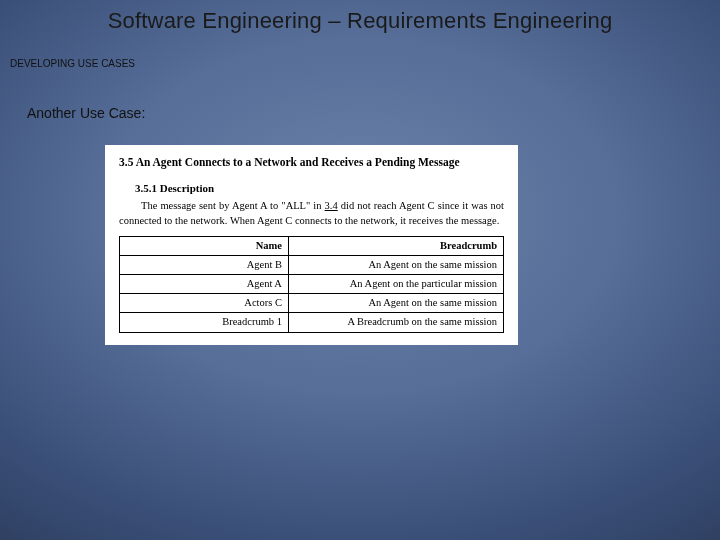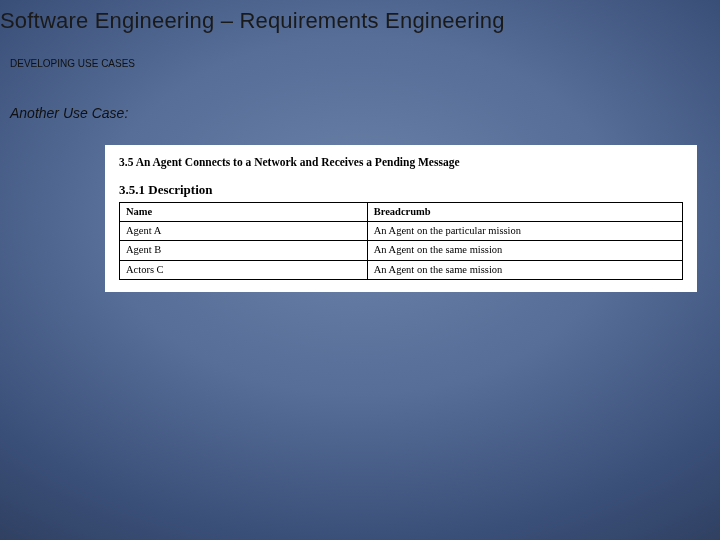--- a/index.html
+++ b/index.html
@@ -15,83 +15,84 @@
     height: 540px;
     background: radial-gradient(ellipse 120% 110% at 50% 40%, #6c82a8 0%, #566e98 30%, #3a4f78 55%, #283653 78%, #1a2239 100%);
     position: relative;
     box-sizing: border-box;
   }
   .title {
     position: absolute;
     top: 8px;
     left: 0;
     width: 100%;
+    text-align: center;
     font-family: Arial, Helvetica, sans-serif;
     font-size: 22px;
     color: #1a1a1a;
     letter-spacing: 0.2px;
   }
   .section-heading {
     position: absolute;
     top: 58px;
     left: 10px;
     font-size: 10px;
     color: #111;
   }
   .subheading {
     position: absolute;
     top: 105px;
-    left: 10px;
+    left: 27px;
     font-size: 14px;
     color: #111;
-    font-style: italic;
   }
   .doc-panel {
     position: absolute;
     top: 145px;
     left: 105px;
-    width: 592px;
+    width: 413px;
     background: #fff;
     box-sizing: border-box;
     padding: 10px 14px 12px 14px;
     font-family: "Times New Roman", Times, serif;
     color: #000;
     font-size: 11px;
     line-height: 1.35;
   }
   .doc-title {
     font-weight: bold;
     font-size: 11.5px;
     margin-bottom: 10px;
   }
   .doc-h {
     font-weight: bold;
-    font-size: 13px;
+    font-size: 11px;
     margin-top: 6px;
     margin-bottom: 4px;
+    margin-left: 16px;
   }
   .doc-body {
     font-size: 10.5px;
     text-indent: 22px;
     margin-bottom: 8px;
     text-align: justify;
   }
   .doc-body .ref {
     text-decoration: underline;
   }
   table.actors {
     border-collapse: collapse;
     width: 100%;
     margin-top: 2px;
     font-size: 10.5px;
   }
   table.actors th, table.actors td {
     border: 1px solid #000;
     padding: 2px 6px;
-    text-align: left;
+    text-align: right;
     font-weight: normal;
   }
   table.actors th {
     font-weight: bold;
   }
   .col-name { width: 44%; }
 </style>
 </head>
 <body>
 
@@ -105,38 +106,45 @@
 
   <div class="doc-panel">
 
     <div class="doc-title">
       <span>3.5</span>
       <span>An Agent Connects to a Network and Receives a Pending Message</span>
     </div>
 
     <div class="doc-h">3.5.1 Description</div>
 
+    <div class="doc-body">
+      <span>The message sent by Agent A to "ALL" in </span><span class="ref">3.4</span><span> did not reach Agent C since it was not connected to the network. When Agent C connects to the network, it receives the message.</span>
+    </div>
 
 
     <table class="actors">
       <tbody>
           <tr>
         <th class="col-name">Name</th>
         <th>Breadcrumb</th>
       </tr>
       <tr>
+        <td>Agent B</td>
+        <td>An Agent on the same mission</td>
+      </tr>
+      <tr>
         <td>Agent A</td>
         <td>An Agent on the particular mission</td>
       </tr>
       <tr>
-        <td>Agent B</td>
+        <td>Actors C</td>
         <td>An Agent on the same mission</td>
       </tr>
       <tr>
-        <td>Actors C</td>
-        <td>An Agent on the same mission</td>
+        <td>Breadcrumb 1</td>
+        <td>A Breadcrumb on the same mission</td>
       </tr>
     </tbody>
       </table>
 
   </div>
 
 </div>
 
 </body></html>

